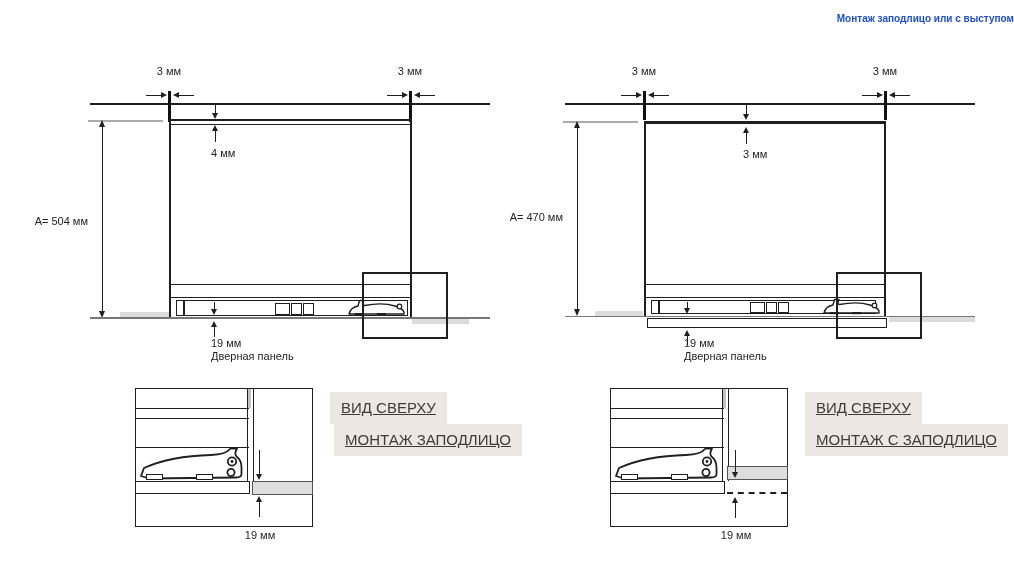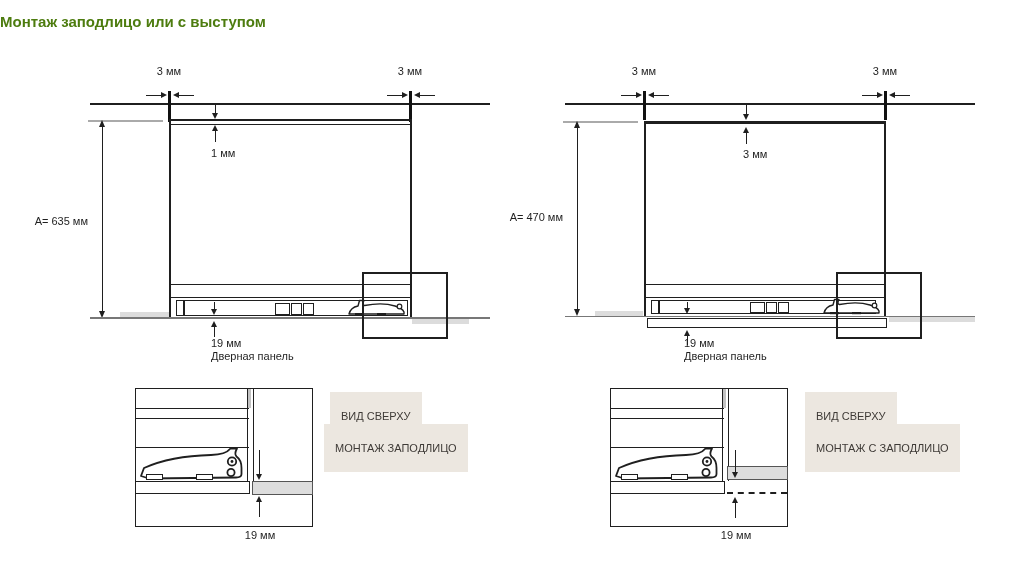--- a/index.html
+++ b/index.html
@@ -1,20 +1,20 @@
 <!DOCTYPE html>
 <html><head>
 <meta charset="utf-8">
 <style>
   html,body{margin:0;padding:0;background:#fff;}
   #stage{position:relative;width:1014px;height:565px;background:#fff;overflow:hidden;
          font-family:"Liberation Sans", sans-serif;color:#222;}
   .abs{position:absolute;}
-  .title{position:absolute;left:0;right:0;top:13px;text-align:left;
-         font-size:15px;font-weight:bold;color:#4d7c0f;}
+  .title{position:absolute;left:0;right:0;top:13px;text-align:right;
+         font-size:10px;font-weight:bold;color:#1d4ed8;}
   
   .hl{position:absolute;background:#1f1f1f;height:1px;}
   .vl{position:absolute;background:#1f1f1f;width:2px;}
   .grayline{position:absolute;background:#aaa;}
   .grayband{position:absolute;background:#dcdcdc;}
   
   .dim{position:absolute;font-size:11px;color:#1f1f1f;white-space:nowrap;}
   .ctr{text-align:center;}
   .rgt{text-align:right;}
   
@@ -41,22 +41,22 @@
   .ha.left::before{left:5px;}
   .ha.left::after{content:"";position:absolute;left:0;top:1px;width:0;height:0;
     border-top:3.5px solid transparent;border-bottom:3.5px solid transparent;border-right:6px solid #1f1f1f;}
   
   .tickmark{position:absolute;width:3px;background:#111;}
   .outline{position:absolute;border:1.5px solid #1f1f1f;background:transparent;}
   .outline2{position:absolute;border:2px solid #1f1f1f;background:transparent;}
   .whiteband{position:absolute;border:1.5px solid #1f1f1f;background:#fff;}
   .grayfill{position:absolute;background:#ddd;border:1px solid #555;}
   .dash{position:absolute;border-top:2px dashed #1f1f1f;}
-  .tag{position:absolute;background:#ece7e0;color:#3e3a36;font-size:11px;height:24px;
-       line-height:24px;padding:12px 11px;white-space:nowrap;}
+  .tag{position:absolute;background:#ece7e0;color:#3e3a36;font-size:15px;height:24px;
+       line-height:24px;padding:4px 11px;white-space:nowrap;text-decoration:underline;}
   .vent{position:absolute;border:1.5px solid #1f1f1f;background:#fff;}
 </style>
 </head>
 <body>
 
 <div id="stage">
 
   <div class="title">Монтаж заподлицо или с выступом</div>
 
   <div>
@@ -75,25 +75,25 @@
     <div class="hl" style="left:169px;top:119px;width:243px;height:2px;"></div>
     <div class="hl" style="left:171px;top:123.5px;width:239px;height:1px;"></div>
     <div class="vl" style="left:169px;top:119px;height:199px;"></div>
     <div class="vl" style="left:410px;top:119px;height:199px;"></div>
 
     <div class="grayline" style="left:88px;top:120px;width:75px;height:2px;"></div>
     <div class="vdim" style="left:98px;top:120px;height:198px;">
         <i class="t"></i>
         <i class="b"></i>
       </div>
-    <div class="dim rgt" style="left:16px;top:215px;width:72px;">A= 635 мм</div>
+    <div class="dim rgt" style="left:16px;top:215px;width:72px;">A= 504 мм</div>
 
     <div class="va down" style="left:211px;top:104px;height:15px;"></div>
     <div class="va up" style="left:211px;top:125px;height:17px;"></div>
-    <div class="dim" style="left:211px;top:147px;">1 мм</div>
+    <div class="dim" style="left:211px;top:147px;">4 мм</div>
 
     <div class="hl" style="left:171px;top:284px;width:239px;height:1px;"></div>
     <div class="hl" style="left:171px;top:296.5px;width:239px;height:1.5px;"></div>
     <div class="whiteband" style="left:176px;top:300px;width:230px;height:14px;"></div>
     <div class="vl" style="left:183px;top:301px;height:14px;width:1.5px;"></div>
     <div class="vent" style="left:275px;top:302.5px;width:13px;height:10.5px;"></div>
     <div class="vent" style="left:291px;top:302.5px;width:9px;height:10.5px;"></div>
     <div class="vent" style="left:302.5px;top:302.5px;width:9px;height:10.5px;"></div>
     <svg class="abs" style="left:347px;top:298px;" width="62" height="18" viewBox="0 0 62 18">
       <path d="M2 16 C3 12 6 9 11 8 L12.5 2.5 L17 2.5 C15.5 5.5 15.5 7 17.5 7.5 C28 5.5 40 5.5 48 8 C53 9.5 56 11.5 57 14 L57 16 Z" fill="#fff" stroke="#1f1f1f" stroke-width="1.4" stroke-linejoin="round"></path>
@@ -128,21 +128,21 @@
       <circle cx="92" cy="25.5" r="3.6" fill="#fff" stroke="#1f1f1f" stroke-width="1.8"></circle>
     </svg>
     <div class="vent" style="left:146px;top:474px;width:15px;height:4px;"></div>
     <div class="vent" style="left:196px;top:474px;width:15px;height:4px;"></div>
     <div class="whiteband" style="left:135px;top:481px;width:113px;height:11px;"></div>
     <div class="grayfill" style="left:252px;top:481px;width:59px;height:12px;"></div>
     <div class="va down" style="left:255px;top:450px;height:30px;"></div>
     <div class="va up" style="left:255px;top:496px;height:21px;"></div>
     <div class="dim ctr" style="left:235px;top:529px;width:50px;">19 мм</div>
     <div class="tag" style="left:330px;top:392px;">ВИД СВЕРХУ</div>
-    <div class="tag" style="left:324px;top:424px;">МОНТАЖ ЗАПОДЛИЦО</div>
+    <div class="tag" style="left:334px;top:424px;">МОНТАЖ ЗАПОДЛИЦО</div>
   </div>
 
   <div>
     <div class="hl" style="left:565px;top:103px;width:410px;height:1.5px;"></div>
     <div class="tickmark" style="left:643px;top:91px;height:29px;"></div>
     <div class="tickmark" style="left:884px;top:91px;height:29px;"></div>
     <div class="ha right" style="left:621px;top:91px;width:21px;"></div>
     <div class="ha left" style="left:648px;top:91px;width:21px;"></div>
     <div class="ha right" style="left:862px;top:91px;width:21px;"></div>
     <div class="ha left" style="left:889px;top:91px;width:21px;"></div>

